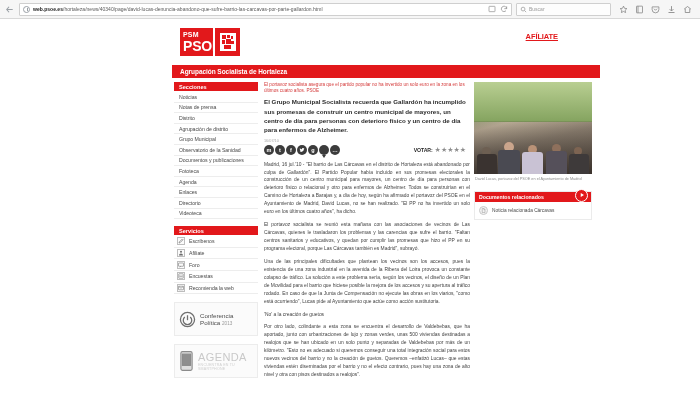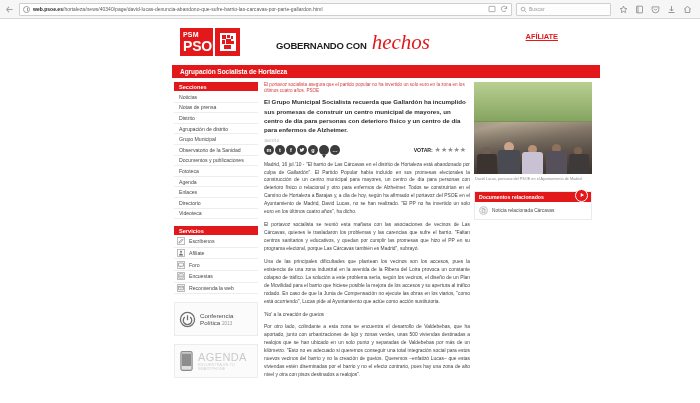--- a/index.html
+++ b/index.html
@@ -456,24 +456,20 @@
             <rect x="1" y="1" width="16" height="18" fill="#ffffff"></rect>
             <rect x="3" y="3" width="4" height="4" fill="#e2181b"></rect>
             <rect x="8" y="3" width="3" height="3" fill="#e2181b"></rect>
             <rect x="3" y="8" width="3" height="4" fill="#e2181b"></rect>
             <rect x="7" y="7" width="5" height="5" fill="#e2181b"></rect>
             <rect x="12" y="9" width="3" height="3" fill="#e2181b"></rect>
             <rect x="5" y="13" width="7" height="4" fill="#e2181b"></rect>
             <rect x="12" y="4" width="2" height="3" fill="#e2181b"></rect>
           </svg>
         </div>
-      </div>
-      <div id="slogan">
-        <span id="slogan-lead">GOBERNANDO CON</span>
-        <span id="slogan-word">hechos</span>
       </div>
       <a id="afiliate">AFÍLIATE</a>
     </div>
 
     <div id="agrupacion-bar">Agrupación Socialista de Hortaleza</div>
 
     <div id="site-body">
 
       <div id="col-left">
         <div class="side-head">Secciones</div>

